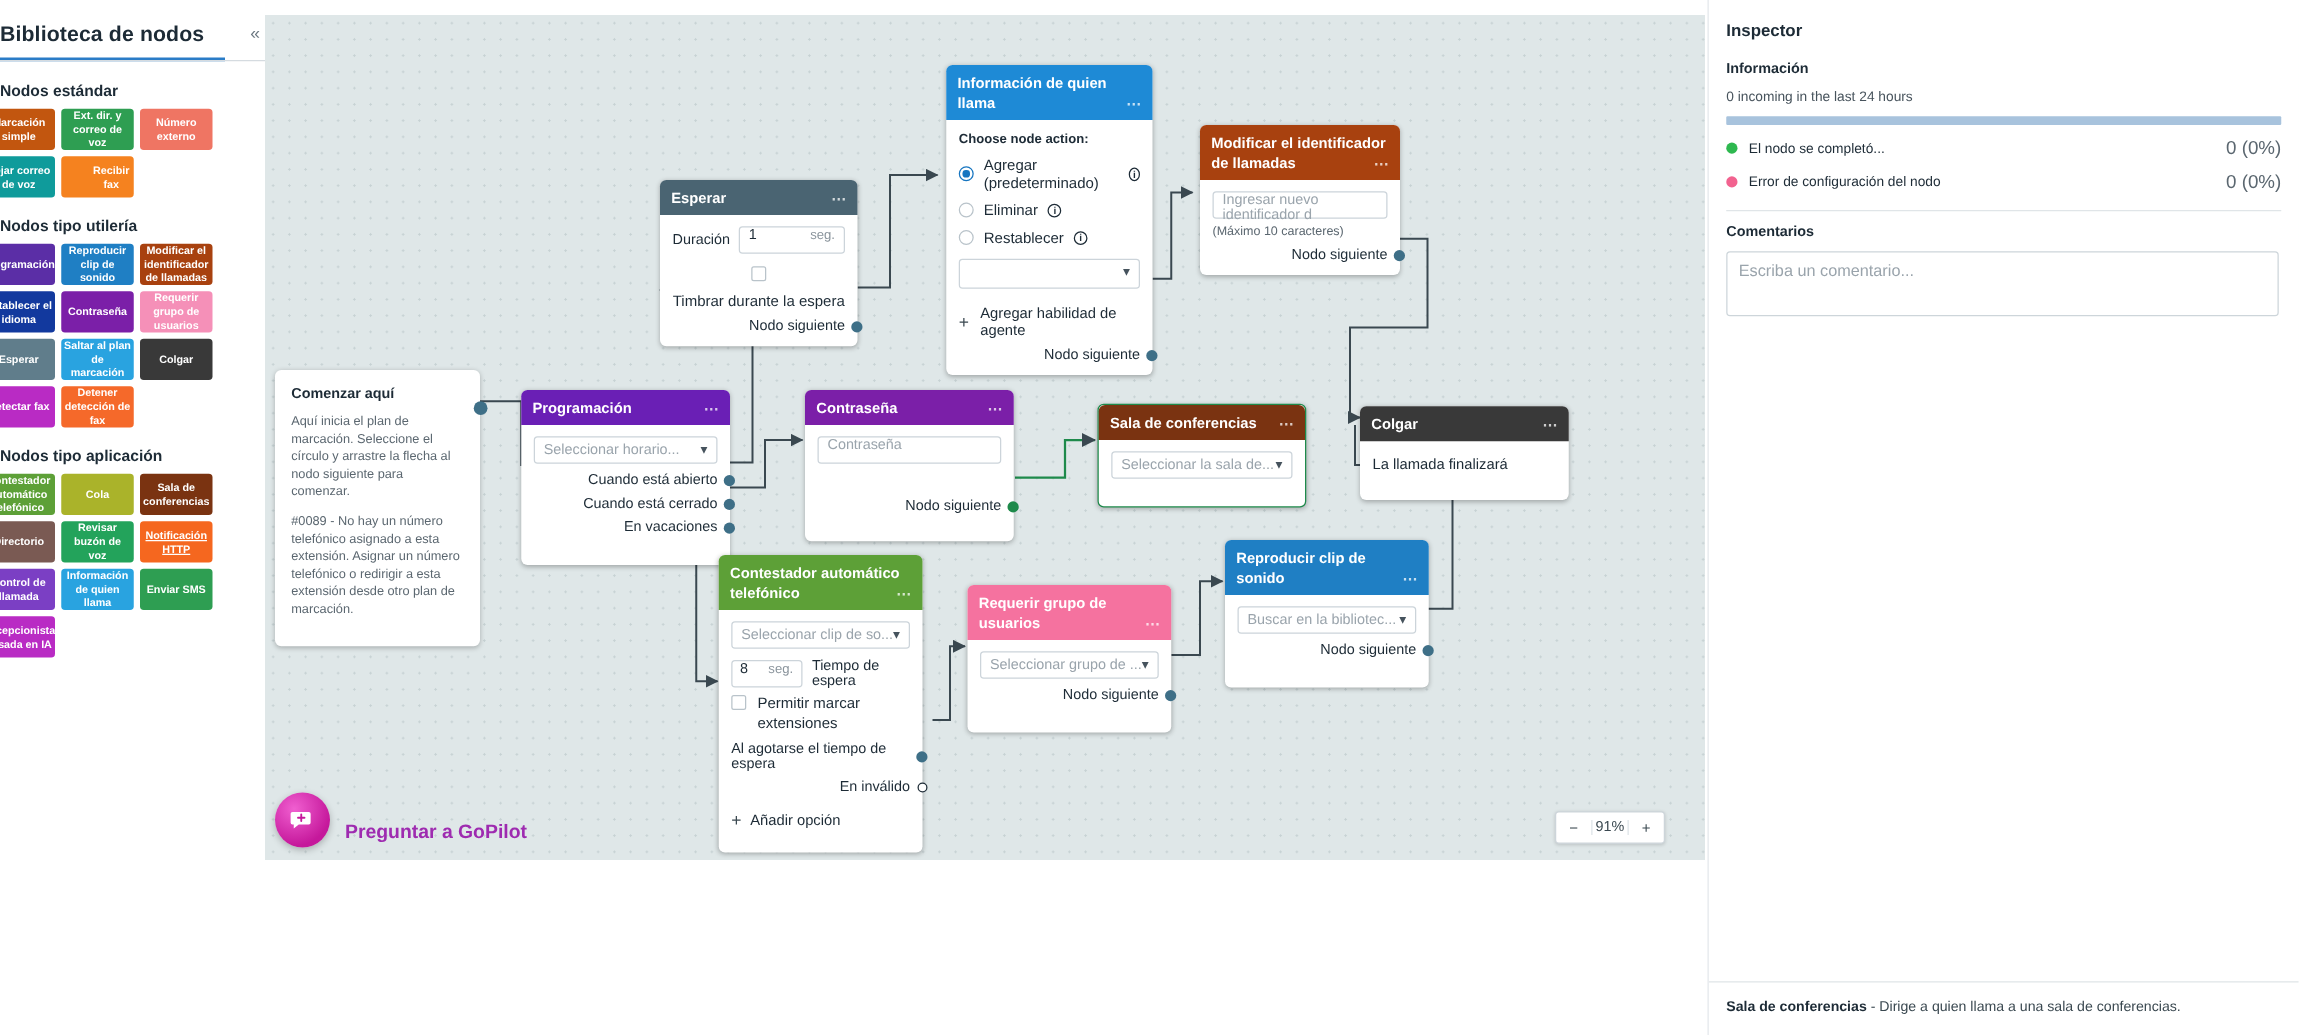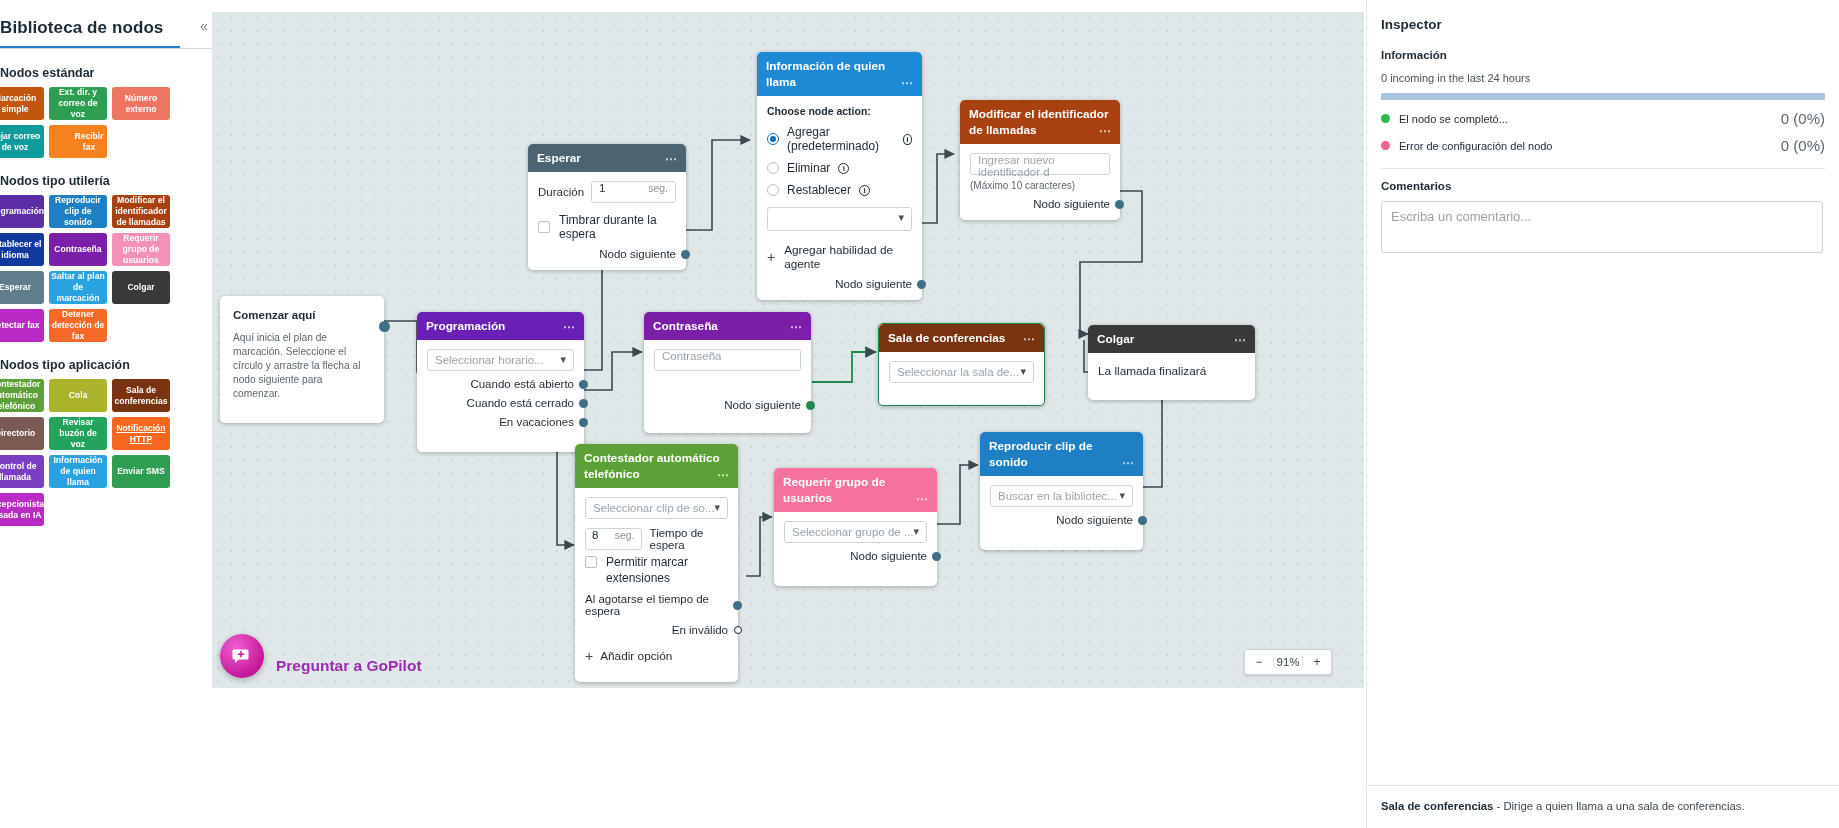--- a/index.html
+++ b/index.html
@@ -303,37 +303,38 @@
 
       <path d="M930,475 L950,475 L950,360 L872,360 L872,328" fill="none" stroke="#3a4850" stroke-width="1.6"></path>
       <path d="M872,252 L872,328" fill="none" stroke="#3a4850" stroke-width="1.6" opacity="0"></path>
 
       <path d="M908,179 L930,179 L930,250 L868,250 L868,322 L876,322" fill="none" stroke="#3a4850" stroke-width="1.6" marker-end="url(#arr)"></path>
     </svg>
 
     <div class="note" style="left:8px; top:284px; width:164px;">
       <h4>Comenzar aquí</h4>
       <p>Aquí inicia el plan de marcación. Seleccione el círculo y arrastre la flecha al nodo siguiente para comenzar.</p>
+      <p>#0089 - No hay un número telefónico asignado a esta extensión. Asignar un número telefónico o redirigir a esta extensión desde otro plan de marcación.</p>
       <div style="position:absolute; right:-6px; top:25px; width:11px; height:11px; border-radius:50%; background:#3e6f87;"></div>
     </div>
 
     <div class="node" style="left:316px; top:132px; width:158px;">
       <div class="node-head" style="background:#4a6472;">
         <span>Esperar</span>
         <span class="dots">⋯</span>
       </div>
       <div class="node-body">
         <div style="display:flex; align-items:center; gap:7px; justify-content:flex-end;">
           <span>Duración</span>
           <div class="txt" style="width:85px; color:#1d2b36; justify-content:space-between;">
             <span>1</span>
             <span style="color:#8a949c; font-size:10.5px;">seg.</span>
           </div>
         </div>
-        <div style="display:flex; align-items:center; gap:9px; margin-top:10px;">
+        <div style="display:flex; align-items:center; gap:9px; margin-top:10px;flex-direction:column;">
           <span class="chk"></span>
           <span style="font-size:12px;">Timbrar durante la espera</span>
         </div>
         <div class="port-row">
           <span class="port-label">Nodo siguiente</span>
           <span class="dot"></span>
         </div>
       </div>
     </div>
 

